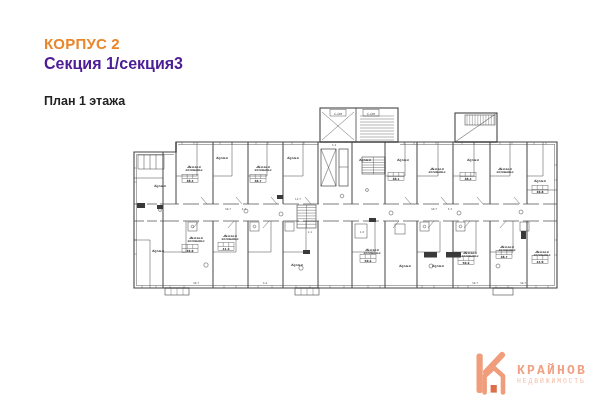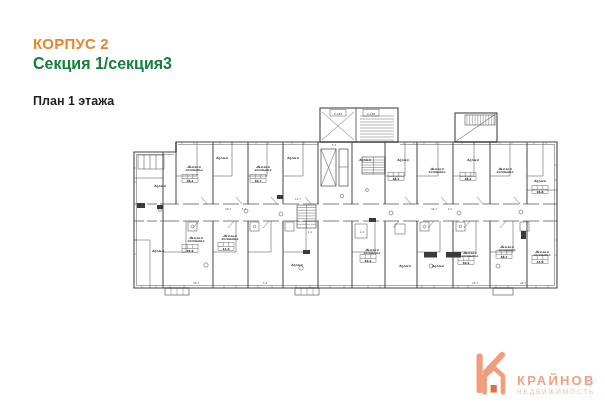--- a/index.html
+++ b/index.html
@@ -1,33 +1,33 @@
 <!DOCTYPE html>
 <html><head>
 <meta charset="utf-8">
 <style>
   html,body{margin:0;padding:0;}
   body{
     width:605px;height:403px;position:relative;overflow:hidden;
     background:#ffffff;
     font-family:"Liberation Sans", sans-serif;
   }
-  .header{position:absolute;left:33px;top:35px;}
+  .header{position:absolute;left:44px;top:35px;}
   .header .t1{font-size:15px;font-weight:bold;color:#E8872B;letter-spacing:.2px;}
-  .header .t2{font-size:16px;font-weight:bold;color:#15803d;margin-top:3px;}
+  .header .t2{font-size:16px;font-weight:bold;color:#4c1d95;margin-top:3px;}
   .header .t3{font-size:12.5px;font-weight:bold;color:#222222;margin-top:21px;}
 
   #plan-wrap{position:absolute;left:0;top:0;}
 
   .room-label{font:italic 600 3.2px "DejaVu Serif", serif;fill:#333;text-anchor:middle;}
   .dim-label{font:2.7px "DejaVu Sans", sans-serif;fill:#555;text-anchor:middle;}
   .tbl-val{font:600 2.9px "DejaVu Sans", sans-serif;fill:#222;text-anchor:middle;}
   .tag-label{font:2.9px "DejaVu Sans", sans-serif;fill:#333;text-anchor:middle;}
 
-  .logo{position:absolute;left:476px;top:351px;display:flex;align-items:flex-end;}
+  .logo{position:absolute;left:476px;top:351px;display:flex;align-items:flex-start;font-family:Liberation Mono, monospace;}
   .logo-text{margin-left:11px;margin-top:13px;}
   .logo-name{font-size:13px;font-weight:bold;letter-spacing:2.2px;color:#F0A183;line-height:1;}
   .logo-sub{font-size:6.4px;letter-spacing:1.9px;color:#F5BDA4;margin-top:2px;line-height:1;}
 </style>
 </head>
 <body>
 
 <div class="header">
   <div class="t1">КОРПУС 2</div>
   <div class="t2">Секция 1/секция3</div>

